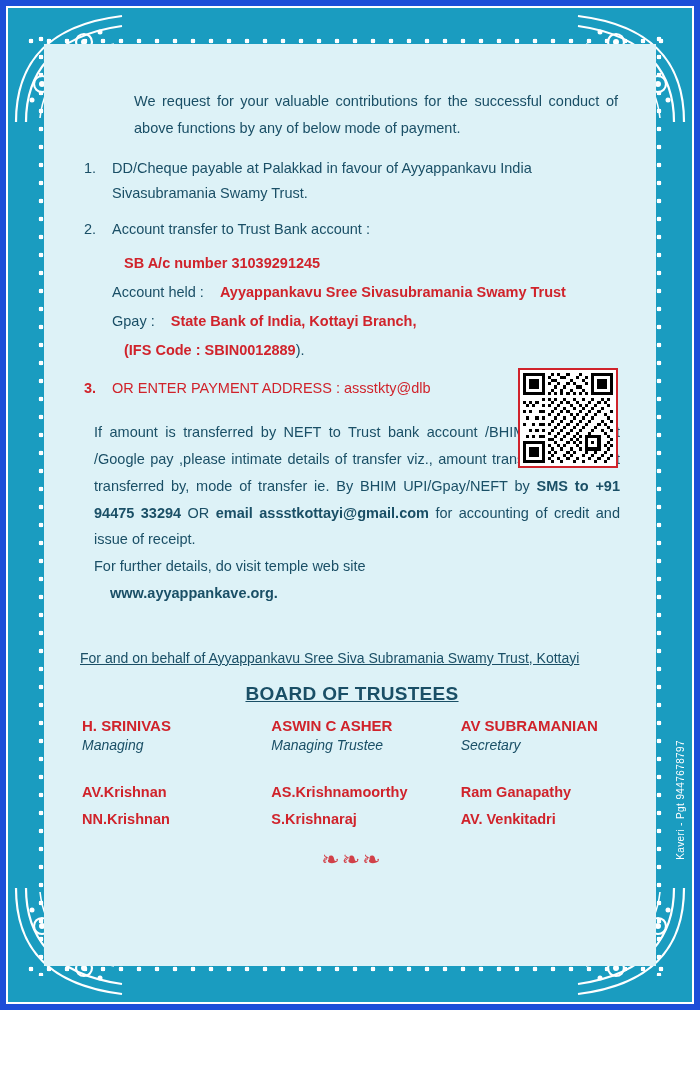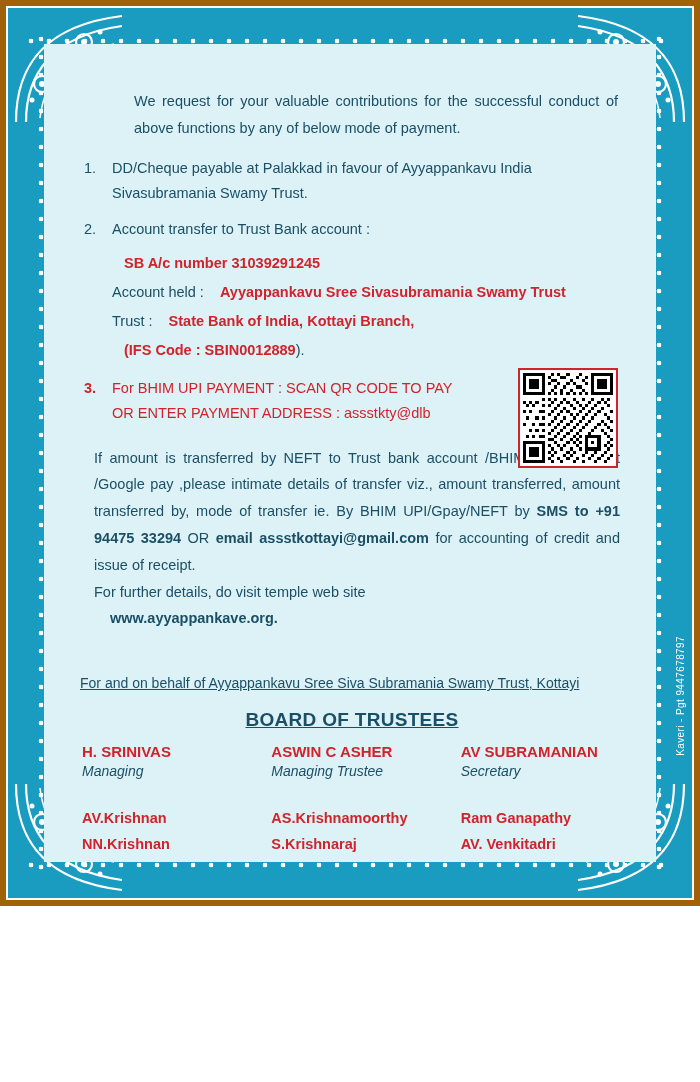--- a/index.html
+++ b/index.html
@@ -10,22 +10,22 @@
   body {
     width: 700px;
     height: 1082px;
     font-family: "Liberation Sans", sans-serif;
     overflow: hidden;
   }
 
   .page {
     position: relative;
     width: 700px;
-    height: 906px;
-    background: #a16207;
+    height: 1010px;
+    background: #1d4ed8;
     box-sizing: border-box;
     overflow: hidden;
   }
 
   
   .outer-frame {
     position: absolute;
     left: 6px;
     top: 6px;
     right: 6px;
@@ -382,31 +382,30 @@
         <span class="num">2.</span>
         <span class="li-text">Account transfer to Trust Bank account :</span>
         <div class="acct-lines">
           <div class="acct-line">
             <span class="red-b">SB A/c number 31039291245</span>
           </div>
           <div class="acct-line">
             <span>Account held : </span><span class="red-b">Ayyappankavu Sree Sivasubramania Swamy Trust</span>
           </div>
           <div class="acct-line">
-            <span>Trust : </span><span class="red-b">State Bank of India, Kottayi Branch,</span>
+            <span>Gpay : </span><span class="red-b">State Bank of India, Kottayi Branch,</span>
           </div>
           <div class="acct-line">
             <span class="red-b">(IFS Code : SBIN0012889</span><span>).</span>
           </div>
         </div>
       </li>
 
       <li class="item3">
         <span class="num">3.</span>
-        <span class="li-text">For BHIM UPI PAYMENT : SCAN QR CODE TO PAY</span>
         <span class="li-text l2">OR ENTER PAYMENT ADDRESS  :   assstkty@dlb</span>
       </li>
 
     </ol>
 
     <div class="qr">
       <svg class="qrgrid" viewBox="0 0 29 29" xmlns="http://www.w3.org/2000/svg" shape-rendering="crispEdges">
         <rect width="29" height="29" fill="#ffffff"></rect>
         <g fill="#000000">
 

